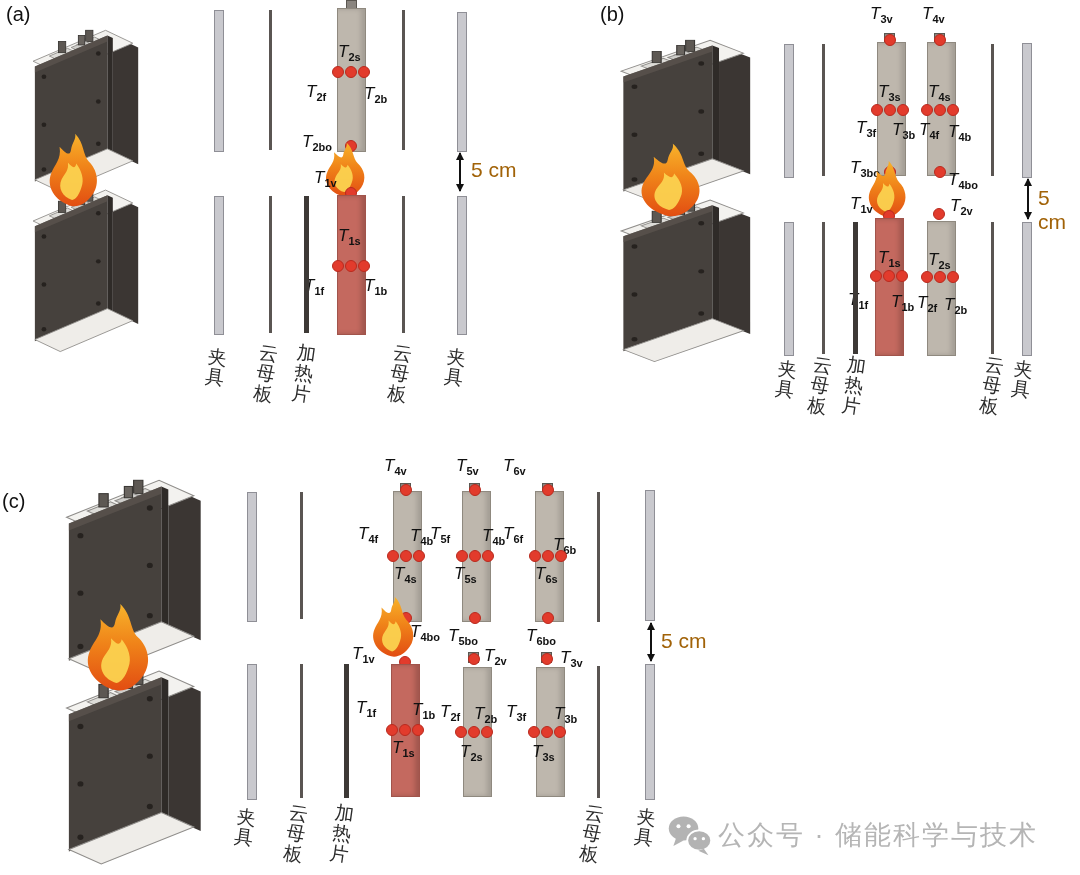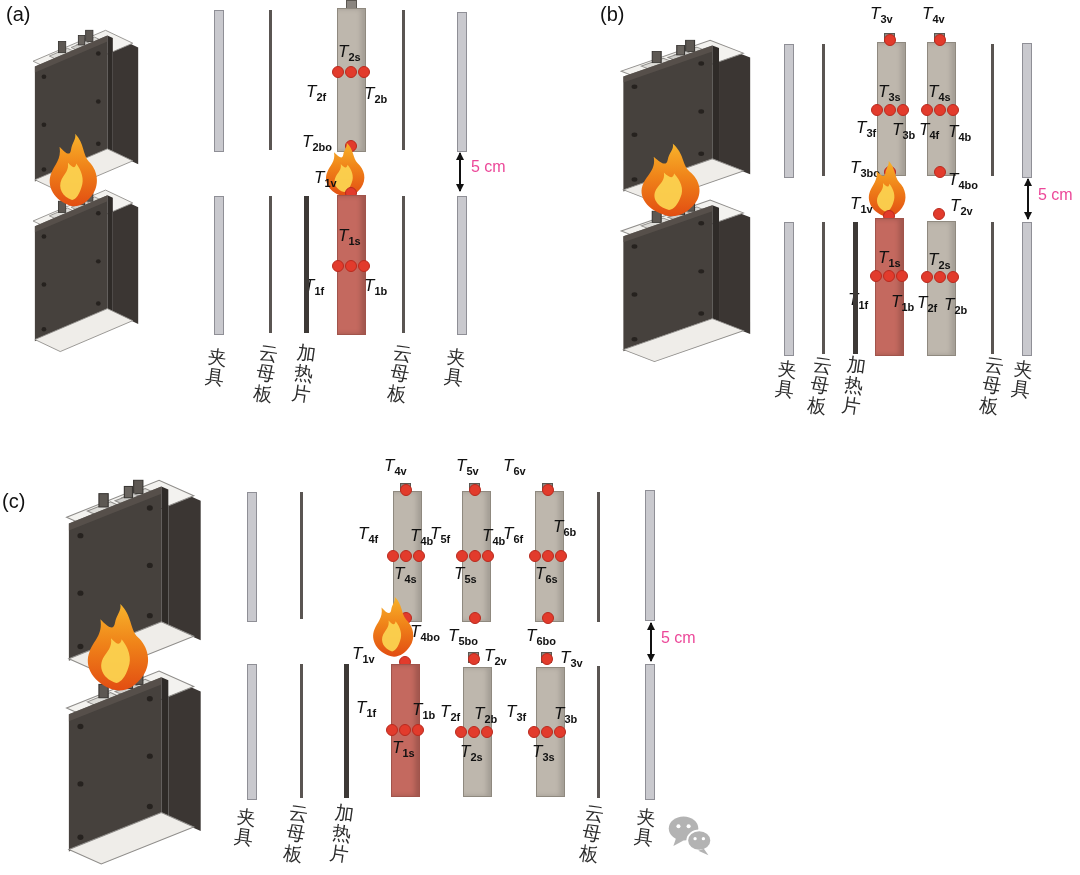--- a/index.html
+++ b/index.html
@@ -19,21 +19,21 @@
   .nub{position:absolute;width:9px;height:9px;background:#8a857f;border:1px solid #5b5751;}
   .dot{position:absolute;width:10px;height:10px;background:var(--dot-red,#e23b2c);
        border:1px solid #b92a1e;border-radius:50%;}
   
   .tl{position:absolute;font-style:italic;font-size:17px;color:#111;white-space:nowrap;}
   .tl sub{font-style:normal;font-weight:700;font-size:11px;vertical-align:-0.35em;}
   
   .cjk{position:absolute;width:22px;font-size:19px;line-height:1.07;color:#2b2b2b;
        word-break:break-all;text-align:center;transform:rotate(8deg);transform-origin:top center;}
   .plabel{position:absolute;font-size:20px;color:#111;}
-  .scale{position:absolute;font-size:16px;color:#ec4899;}
+  .scale{position:absolute;font-size:21px;color:#a16207;}
   
   .varrow{position:absolute;width:0;border-left:2px solid #111;}
   .varrow::before,.varrow::after{content:"";position:absolute;left:-5px;
        border-left:4px solid transparent;border-right:4px solid transparent;}
   .varrow::before{top:-1px;border-bottom:8px solid #111;}
   .varrow::after{bottom:-1px;border-top:8px solid #111;}
   .fx{position:absolute;}
   .sflame{position:absolute;}
   .wmtext{position:absolute;font-size:27px;letter-spacing:2px;color:var(--watermark,#b5b5b5);white-space:nowrap;}
   svg{display:block;}
@@ -225,21 +225,21 @@
   <div class="cell" style="left:462px;top:491px;height:129px"></div>
   <div class="cell" style="left:535px;top:491px;height:129px"></div>
   <div class="dot" style="left:400px;top:484px"></div>
   <div class="dot" style="left:469px;top:484px"></div>
   <div class="dot" style="left:542px;top:484px"></div>
   <span class="tl" style="left:358px;top:524px"><i>T</i><sub>4f</sub></span>
   <span class="tl" style="left:410px;top:526px"><i>T</i><sub>4b</sub></span>
   <span class="tl" style="left:430px;top:524px"><i>T</i><sub>5f</sub></span>
   <span class="tl" style="left:482px;top:526px"><i>T</i><sub>4b</sub></span>
   <span class="tl" style="left:503px;top:524px"><i>T</i><sub>6f</sub></span>
-  <span class="tl" style="left:553px;top:517px"><i>T</i><sub>6b</sub></span>
+  <span class="tl" style="left:553px;top:535px"><i>T</i><sub>6b</sub></span>
   <div class="dot" style="left:387px;top:550px"></div>
   <div class="dot" style="left:400px;top:550px"></div>
   <div class="dot" style="left:413px;top:550px"></div>
   <div class="dot" style="left:456px;top:550px"></div>
   <div class="dot" style="left:469px;top:550px"></div>
   <div class="dot" style="left:482px;top:550px"></div>
   <div class="dot" style="left:529px;top:550px"></div>
   <div class="dot" style="left:542px;top:550px"></div>
   <div class="dot" style="left:555px;top:550px"></div>
   <span class="tl" style="left:394px;top:564px"><i>T</i><sub>4s</sub></span>
@@ -308,14 +308,15 @@
       <ellipse cx="36" cy="28" rx="13" ry="11" stroke="#fff" stroke-width="2"></ellipse>
       <path d="M41 37 L46 44 L35 39 Z"></path>
     </g>
     <g fill="#fff">
       <circle cx="13.5" cy="12.5" r="2.2"></circle>
         <circle cx="24.5" cy="12.5" r="2.2"></circle>
       <circle cx="31.5" cy="26" r="1.8"></circle>
         <circle cx="40.5" cy="26" r="1.8"></circle>
     </g>
   </svg>
+  <span class="wmtext" style="left:718px;top:817px">公众号 · 储能科学与技术</span>
 
 </div>
 
 </body></html>

